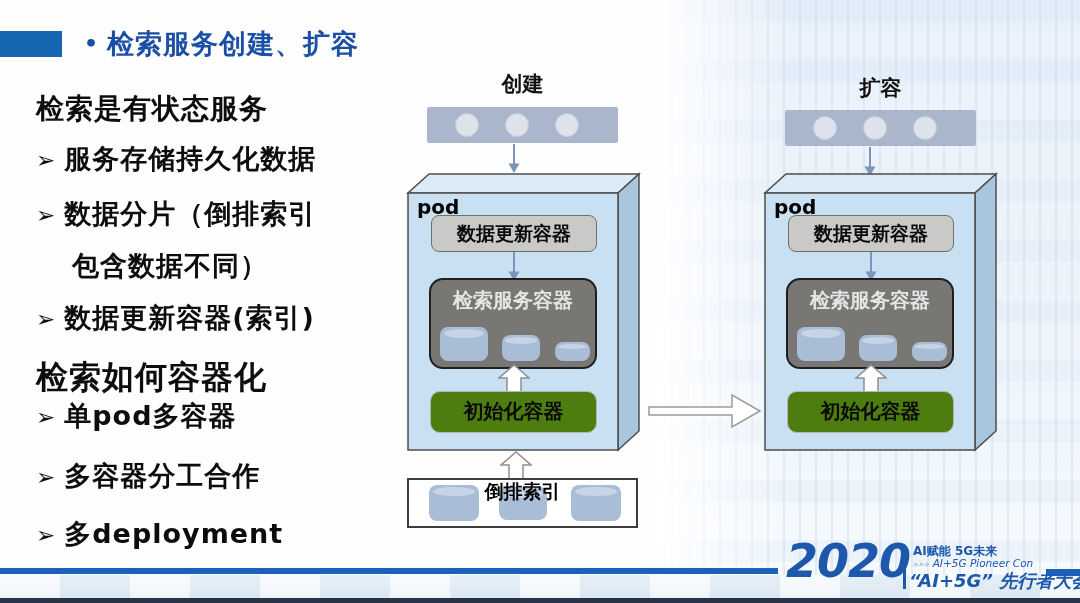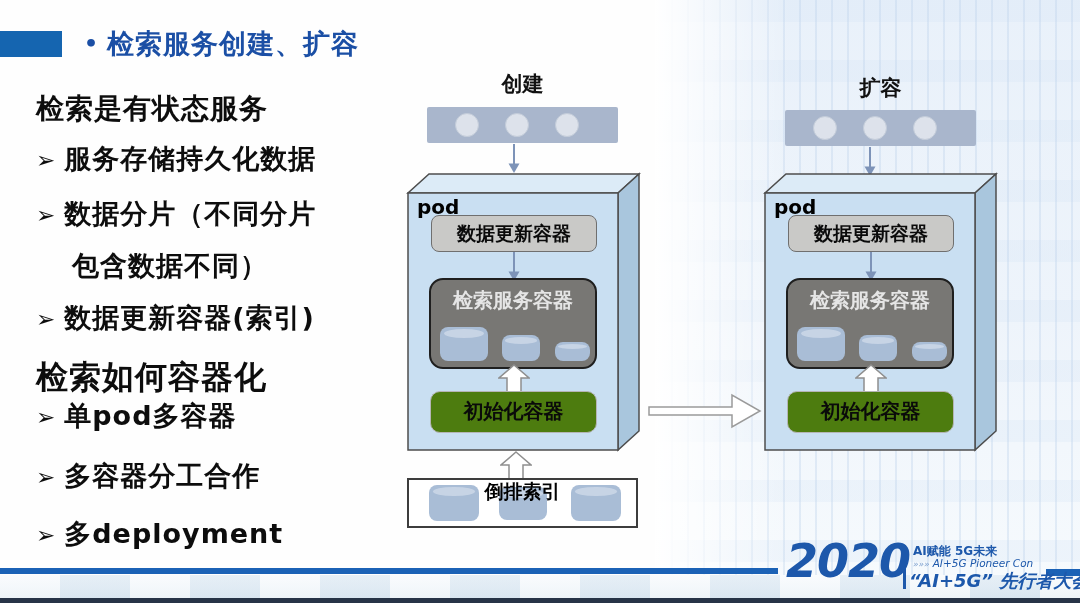--- a/index.html
+++ b/index.html
@@ -103,21 +103,21 @@
 <div class="slide">
 
   <div class="texture"></div>
 
   <div class="title-block"></div>
   <div class="slide-title"><span class="bullet">•</span><span>检索服务创建、扩容</span></div>
 
   <div class="left-panel">
     <div class="tline t-h1">检索是有状态服务</div>
     <div class="tline t-i1"><span class="bmark">➢</span><span>服务存储持久化数据</span></div>
-    <div class="tline t-i2a"><span class="bmark">➢</span><span>数据分片（不同分片</span></div>
+    <div class="tline t-i2a"><span class="bmark">➢</span><span>数据分片（倒排索引</span></div>
     <div class="tline t-i2b"><span>包含数据不同）</span></div>
     <div class="tline t-i3"><span class="bmark">➢</span><span>数据更新容器(索引)</span></div>
     <div class="tline t-h2">检索如何容器化</div>
     <div class="tline t-i4"><span class="bmark">➢</span><span>单pod多容器</span></div>
     <div class="tline t-i5"><span class="bmark">➢</span><span>多容器分工合作</span></div>
     <div class="tline t-i6"><span class="bmark">➢</span><span>多deployment</span></div>
   </div>
 
   <div class="diagram dg-create">
     <div class="dg-title">创建</div>

